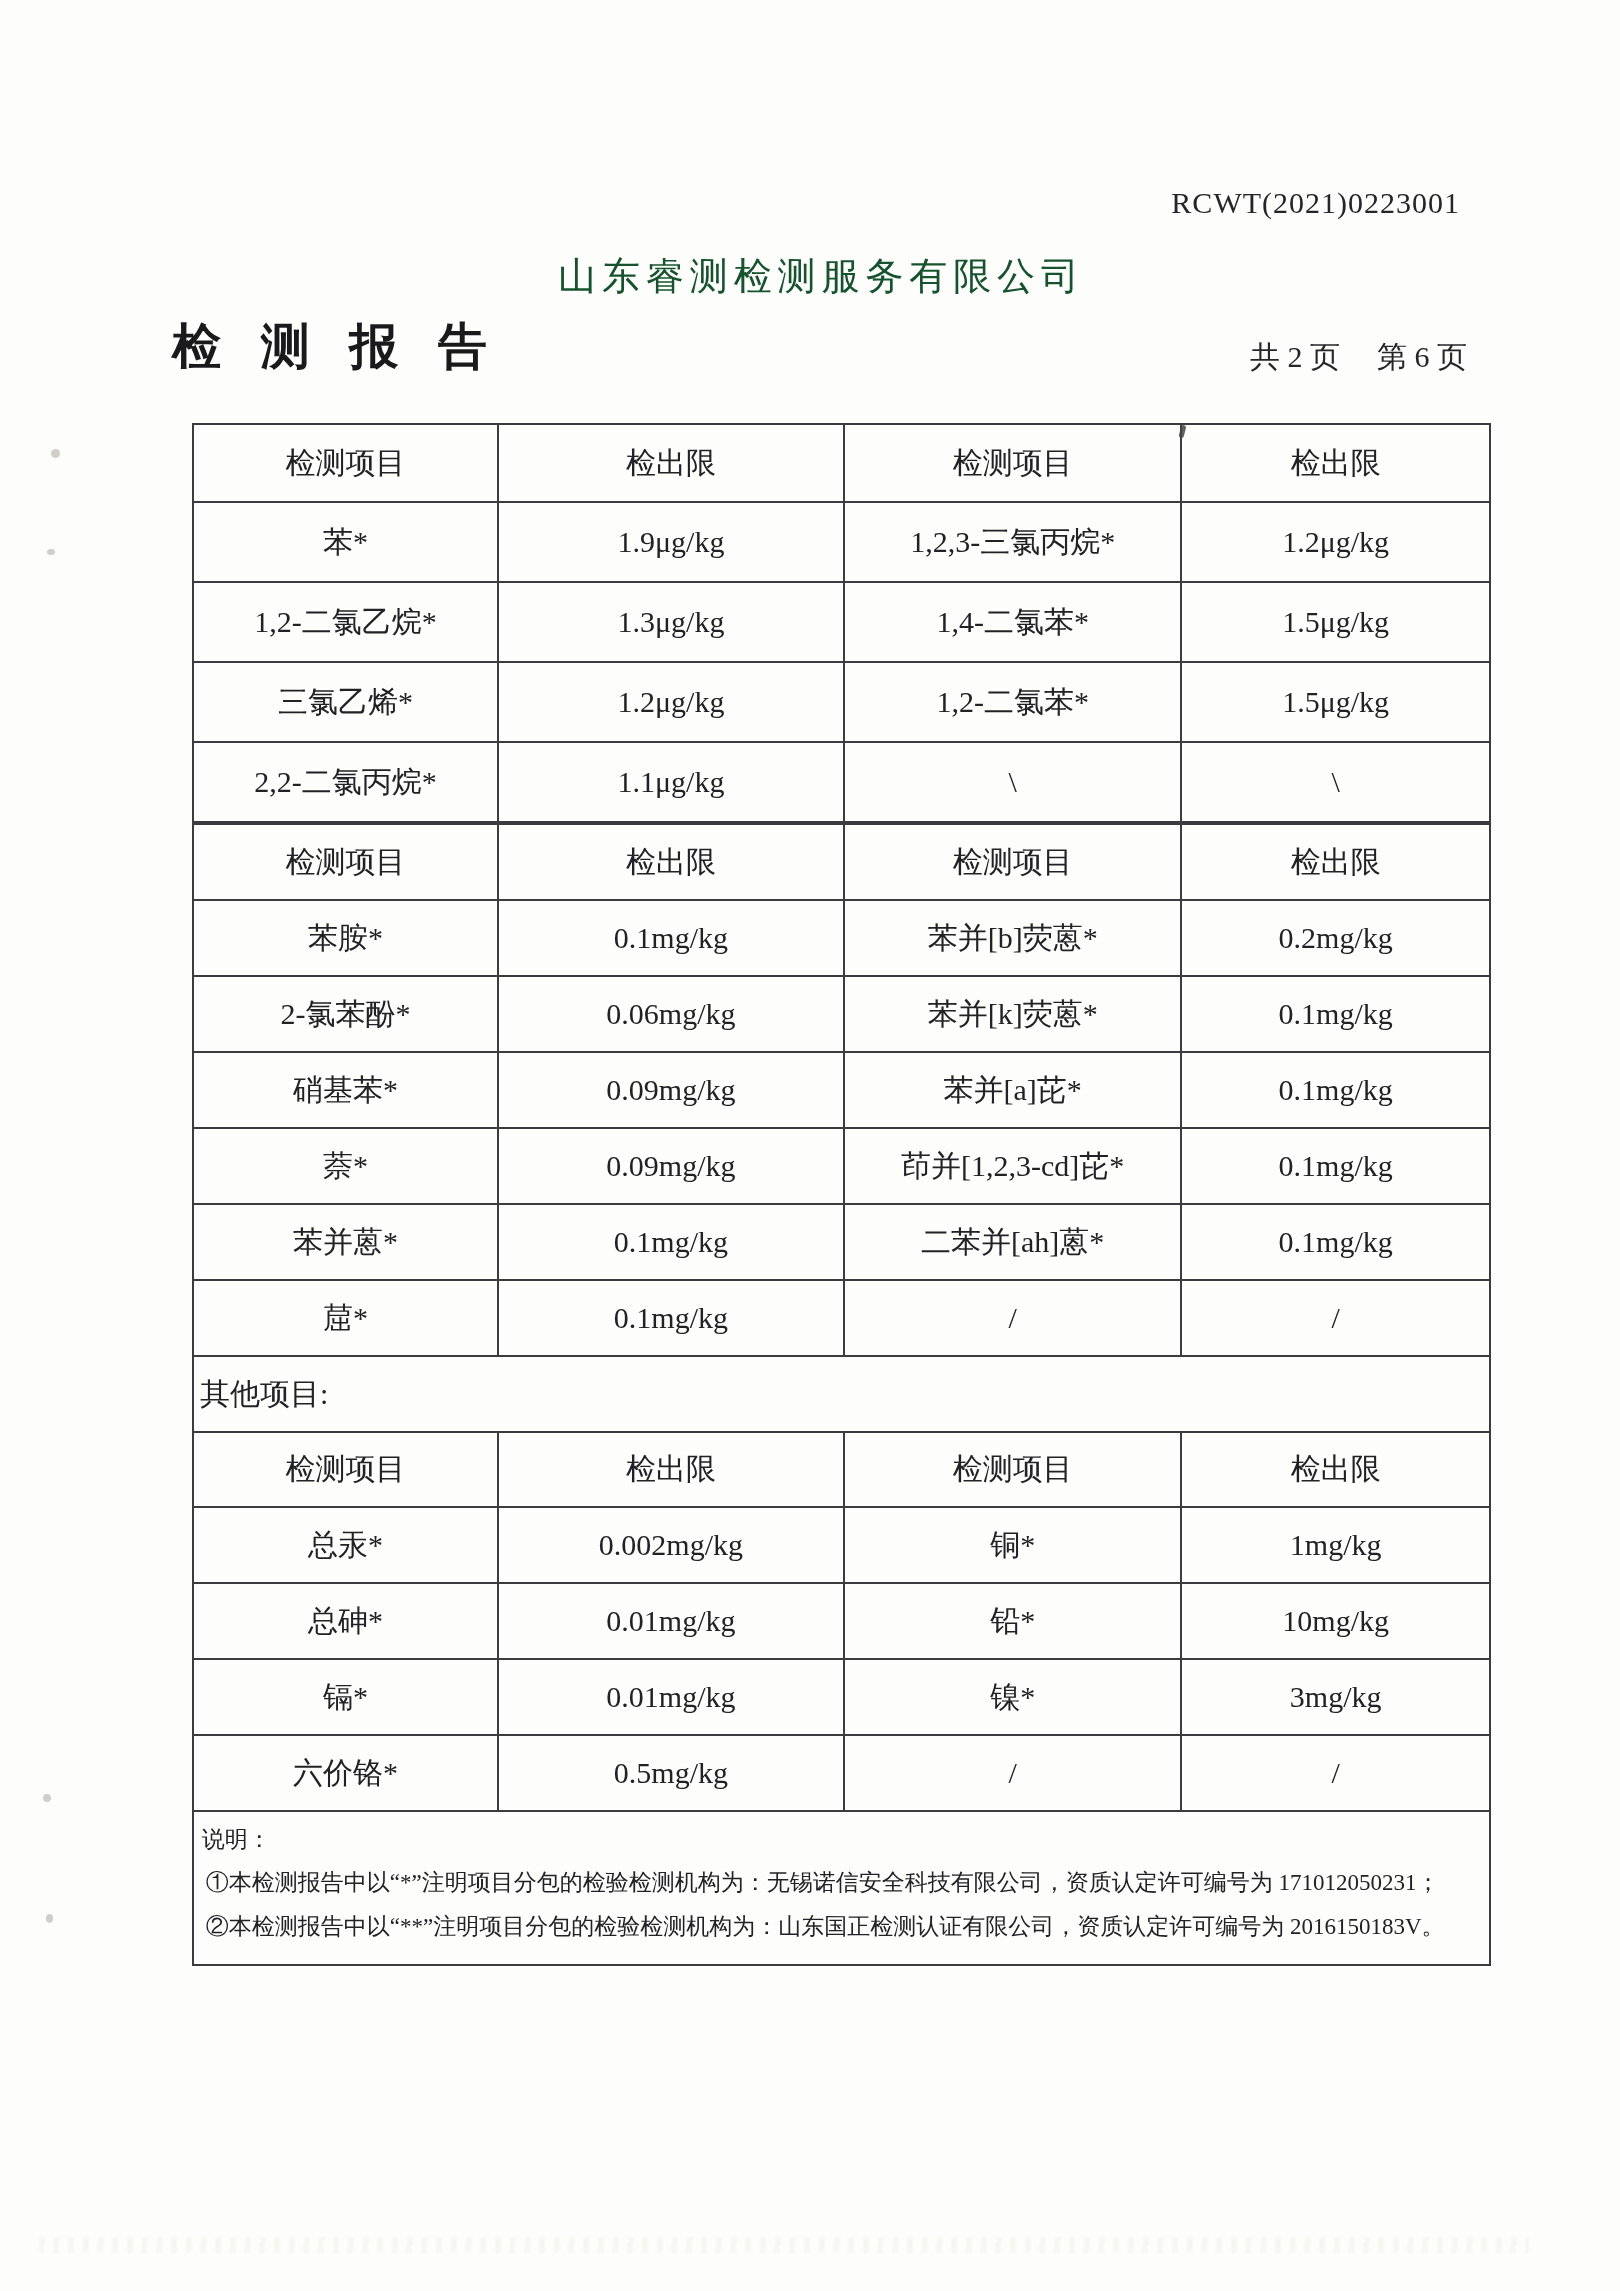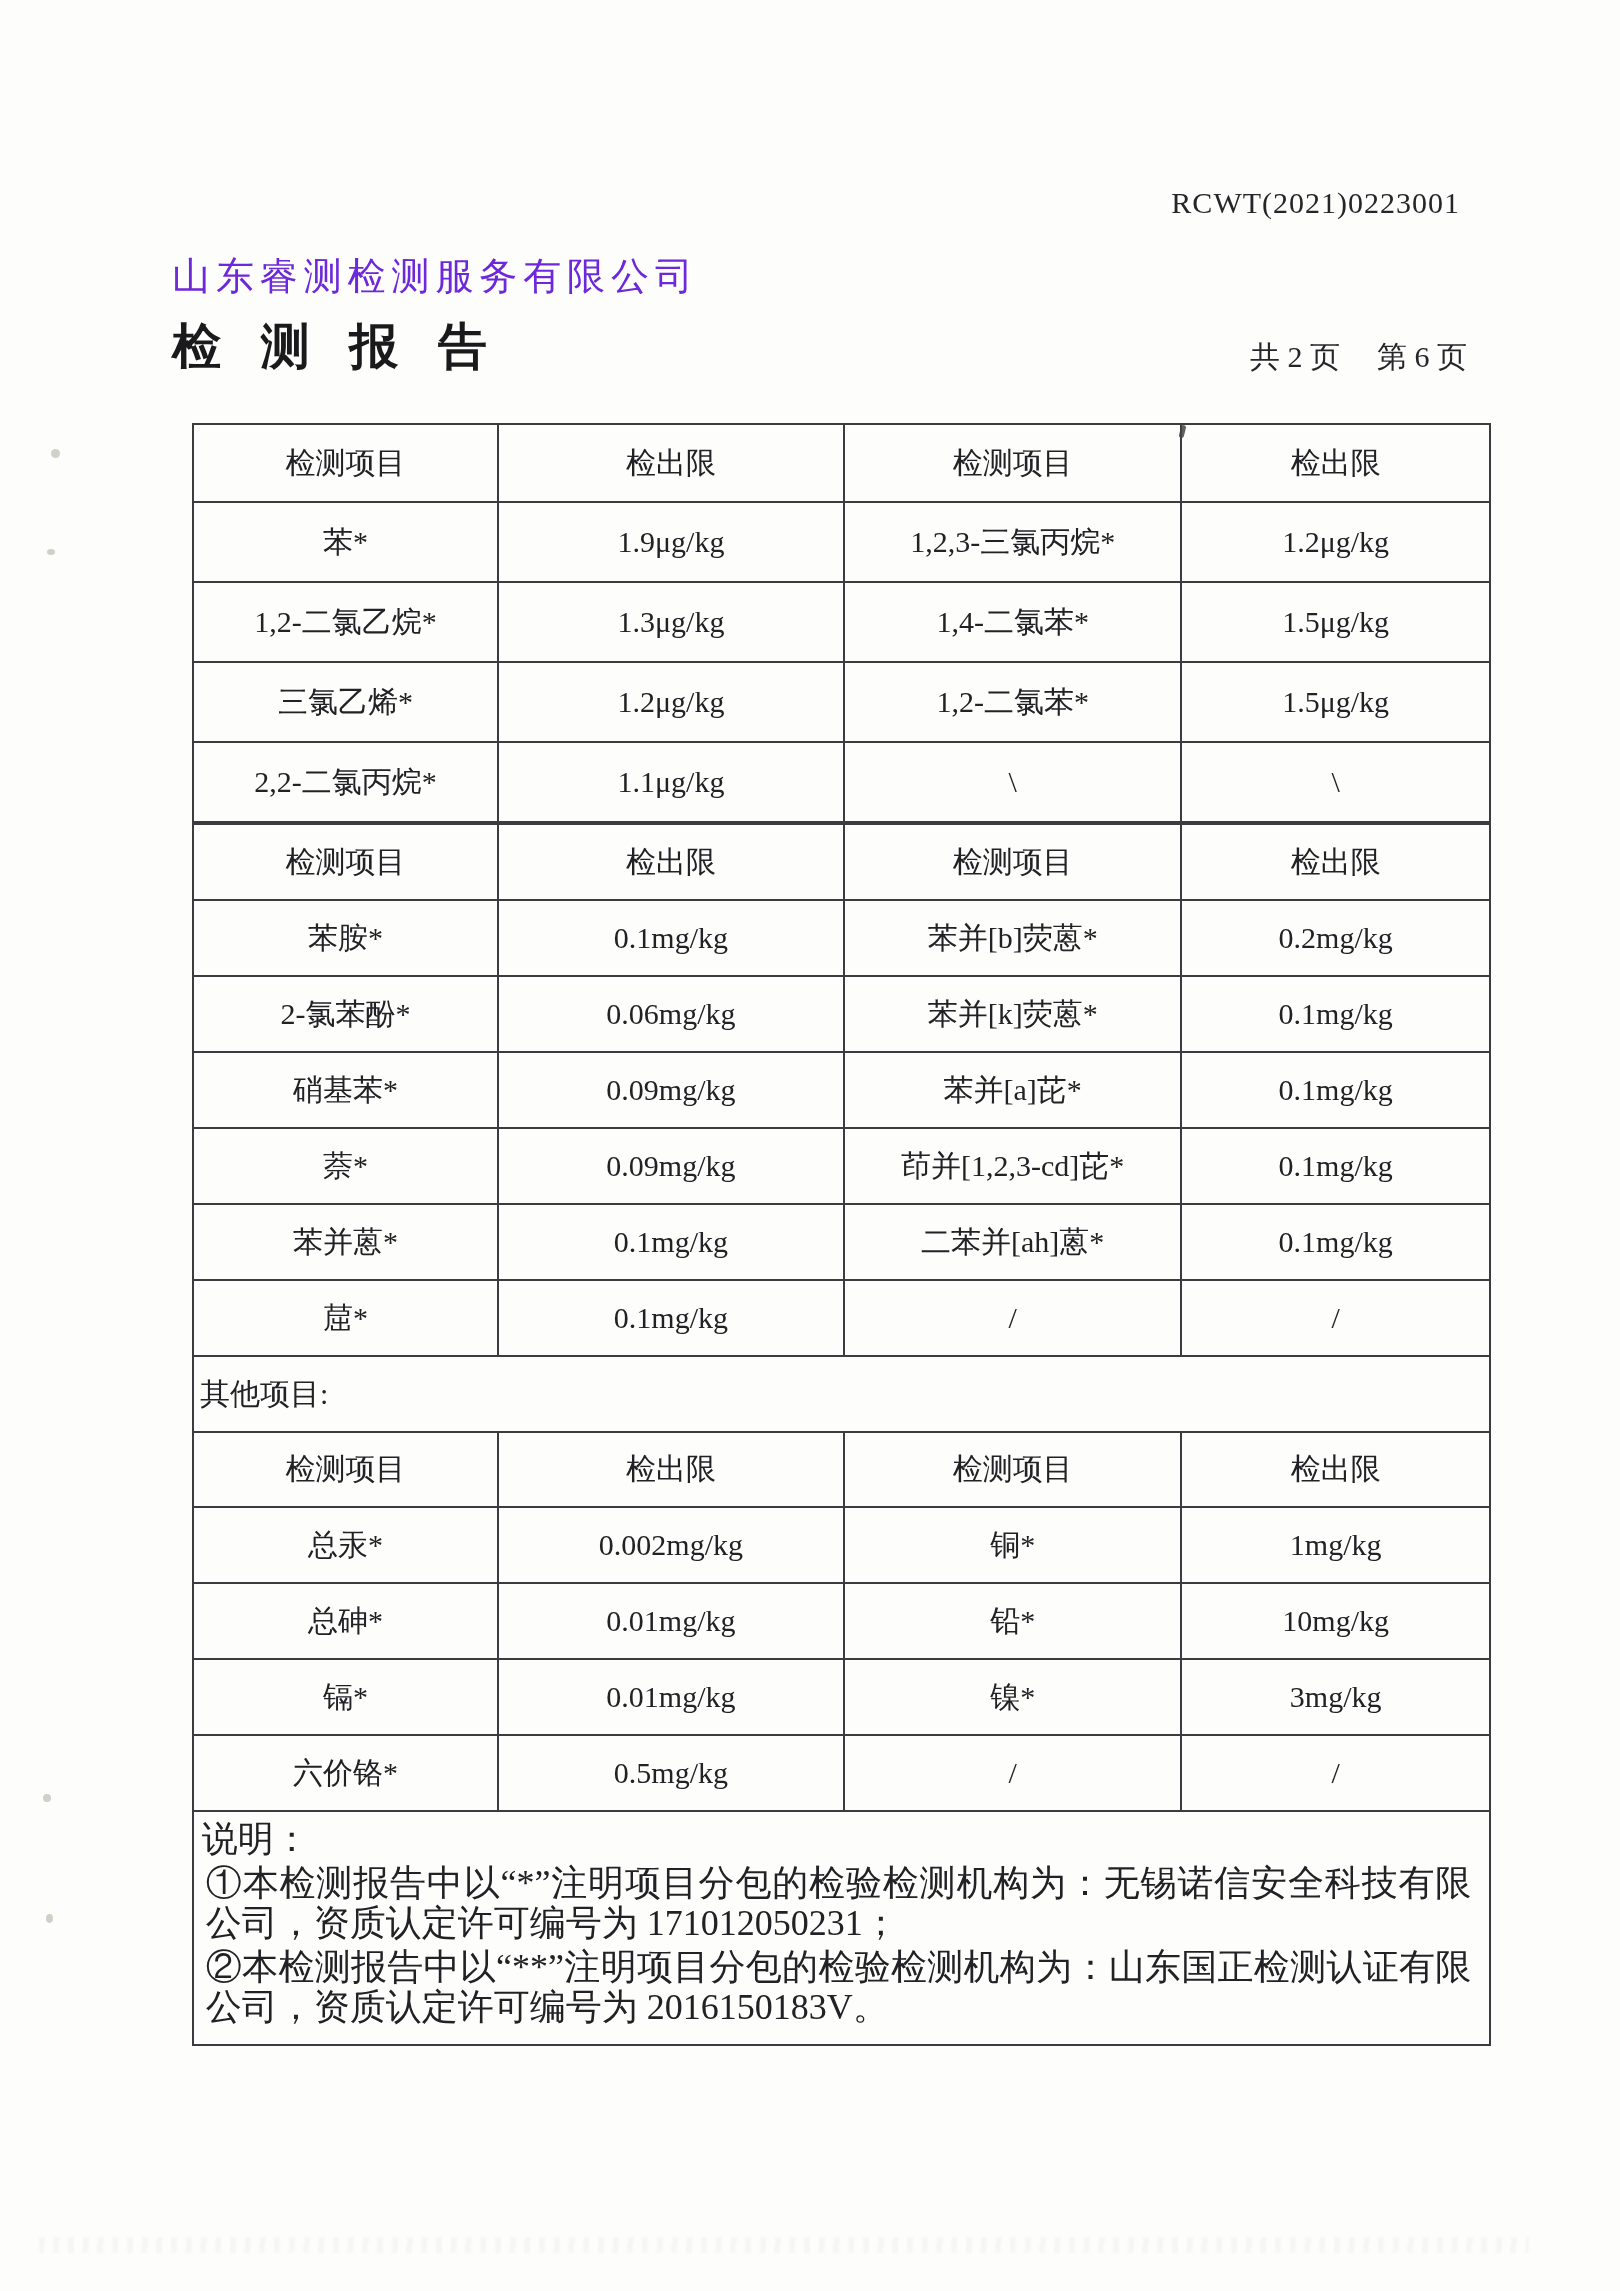--- a/index.html
+++ b/index.html
@@ -13,21 +13,21 @@
   }
   .page{position:absolute;inset:0;}
 
   
   .report-no{
     position:absolute;top:186px;right:160px;
     font-size:30px;letter-spacing:1px;color:#26262a;
   }
   .company-name{
     position:absolute;top:251px;left:172px;width:1299px;
-    text-align:left;font-size:38px;letter-spacing:5.9px;color:#6d28d9;
+    text-align:center;font-size:38px;letter-spacing:5.9px;color:#14532d;
   }
   .report-title{
     position:absolute;top:314px;left:172px;width:1299px;
     font-size:49px;font-weight:bold;
     letter-spacing:13.7px;color:#1a1a1d;
   }
   .page-info{
     position:absolute;top:337px;right:153px;
     font-size:30px;color:#26262a;white-space:nowrap;
   }
@@ -62,21 +62,21 @@
     display:flex;align-items:center;
     padding-left:5.9px;
   }
   .label-1{height:63px;}
   .label-2{height:74px;}
 
   .notes{
     border-left:2px solid #3c3c40;border-right:2px solid #3c3c40;
     border-bottom:2px solid #3c3c40;
     padding:7.8px 13.7px 13.7px 7.8px;
-    font-size:36px;line-height:40px;color:#222226;
+    font-size:23px;line-height:40px;color:#222226;
     text-align:justify;
   }
   .notes .heading{line-height:39px;}
   .notes p{margin:4px;}
 
   
   .speck{position:absolute;background:#444;opacity:.85;}
   .speck.apostrophe{width:4.9px;height:12.7px;border-radius:2.9px;transform:rotate(14deg);}
   .speck.faint{background:#c4c4bc;opacity:.8;border-radius:50%;}
   .scan-band{

